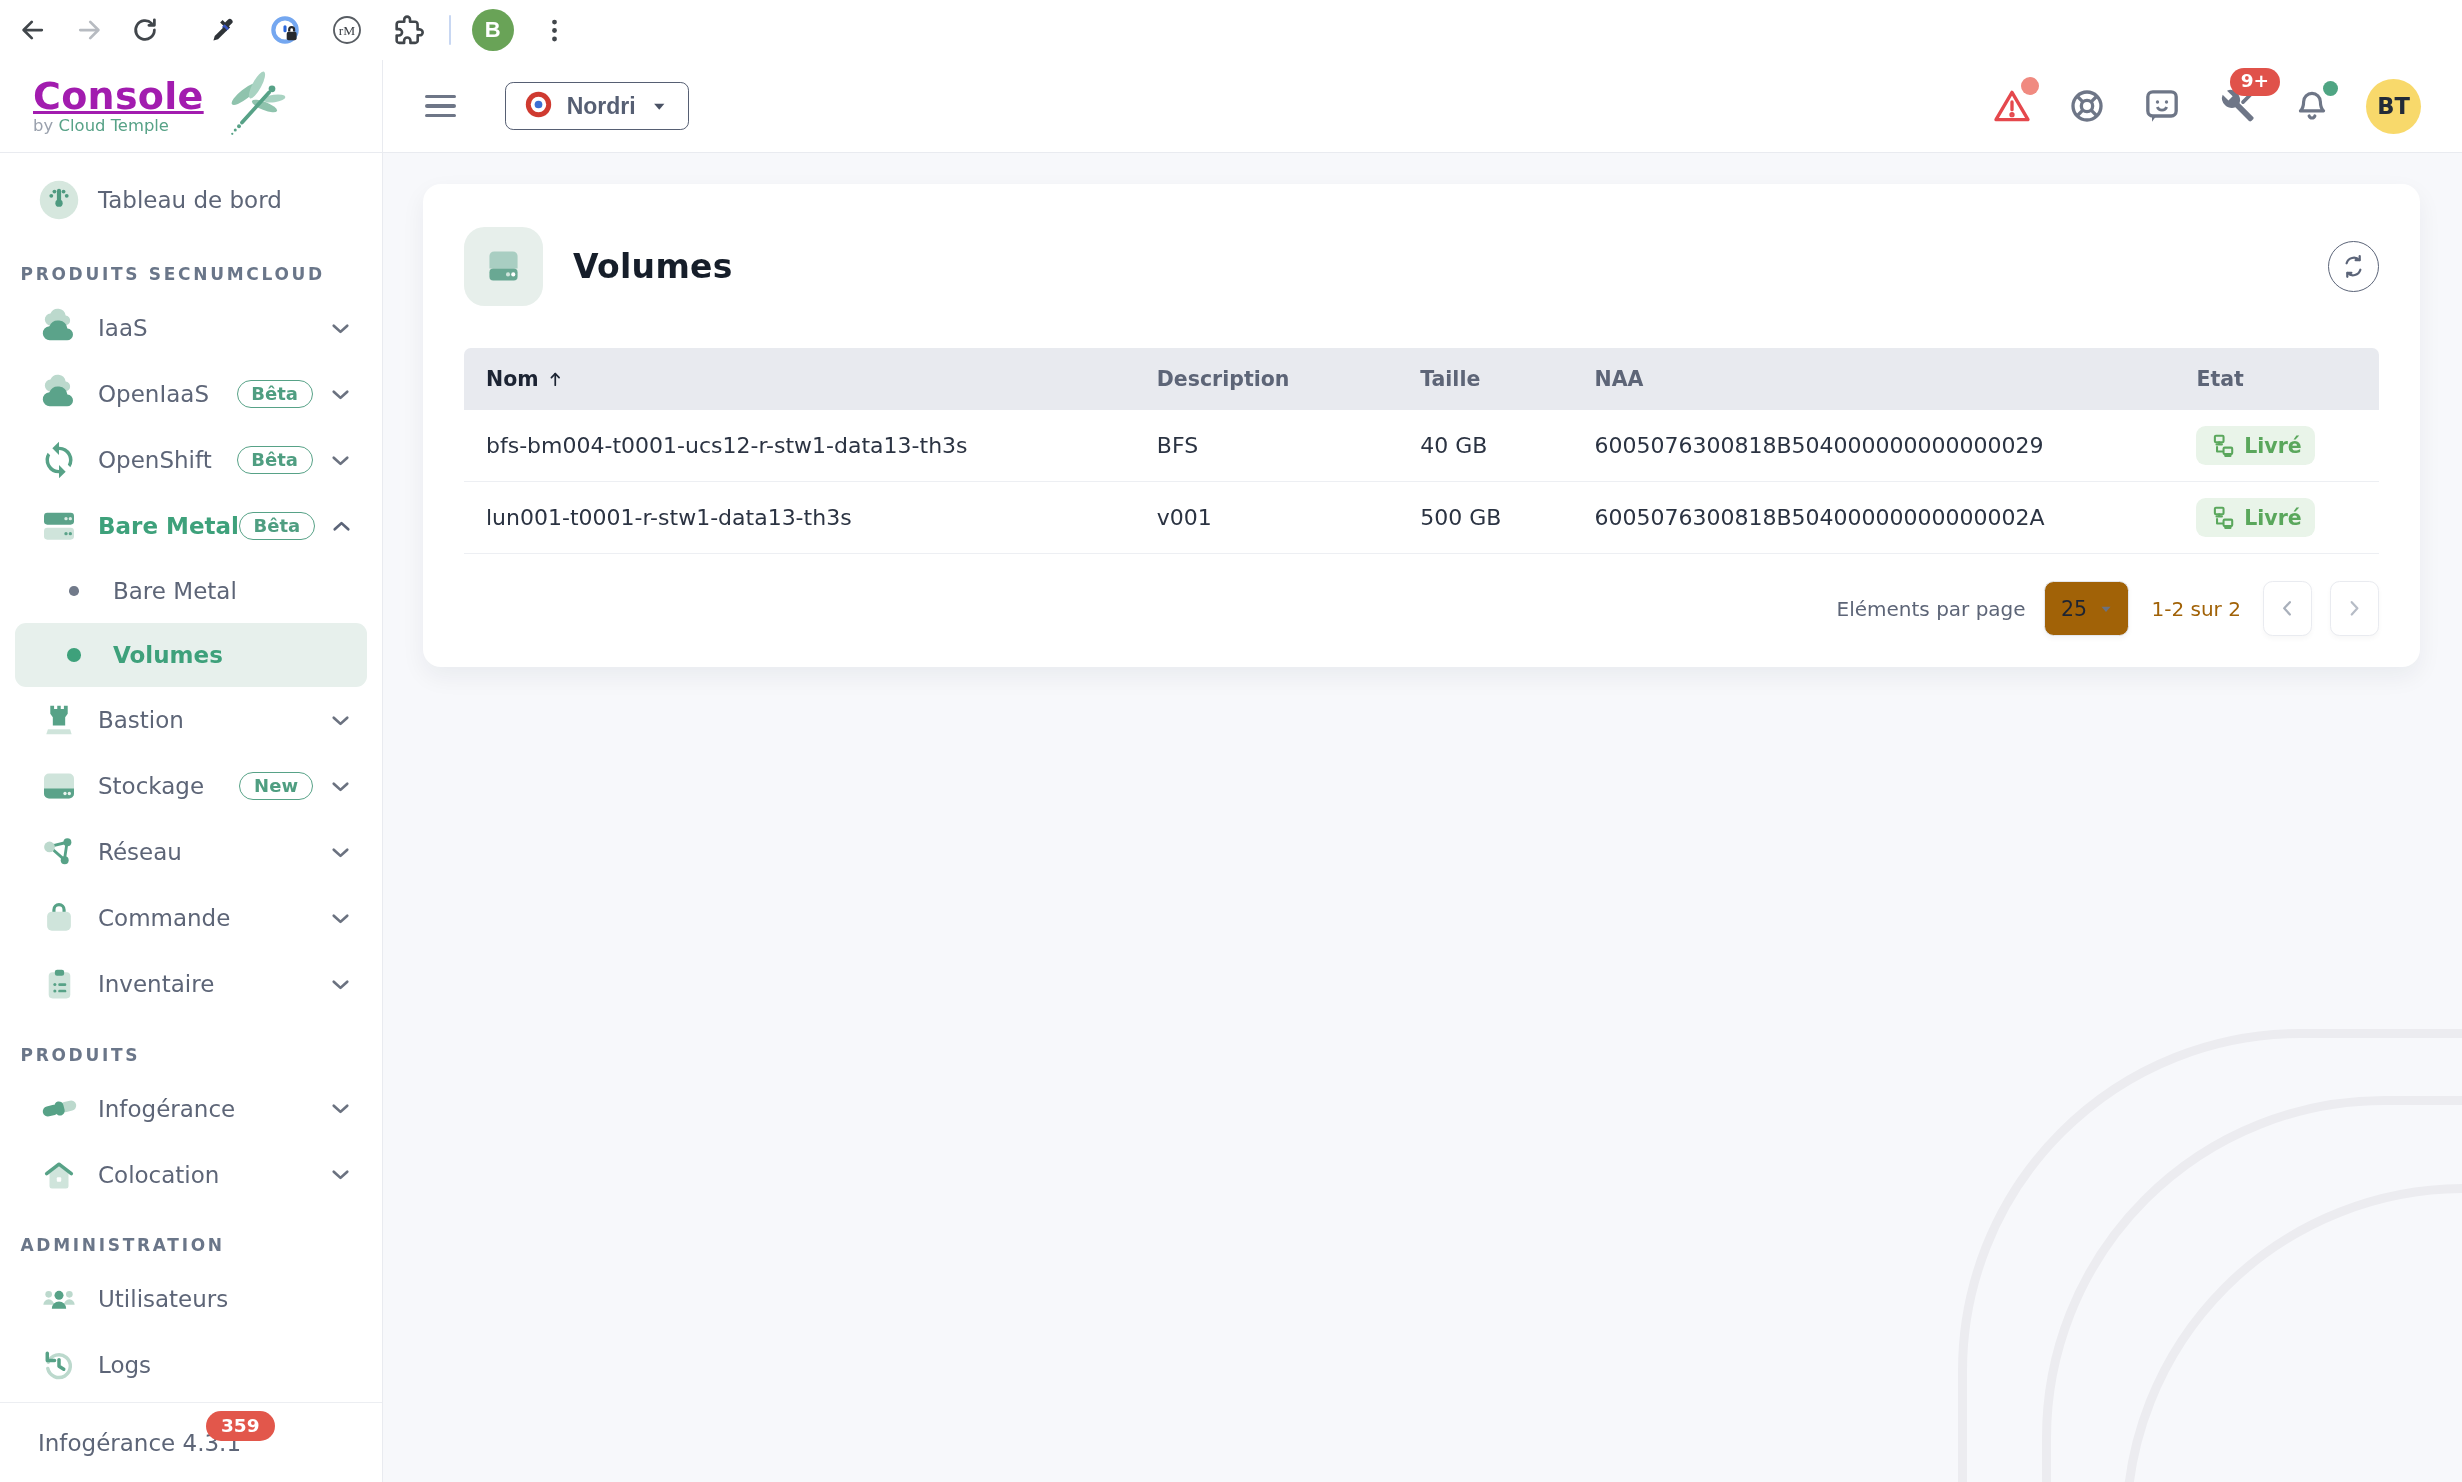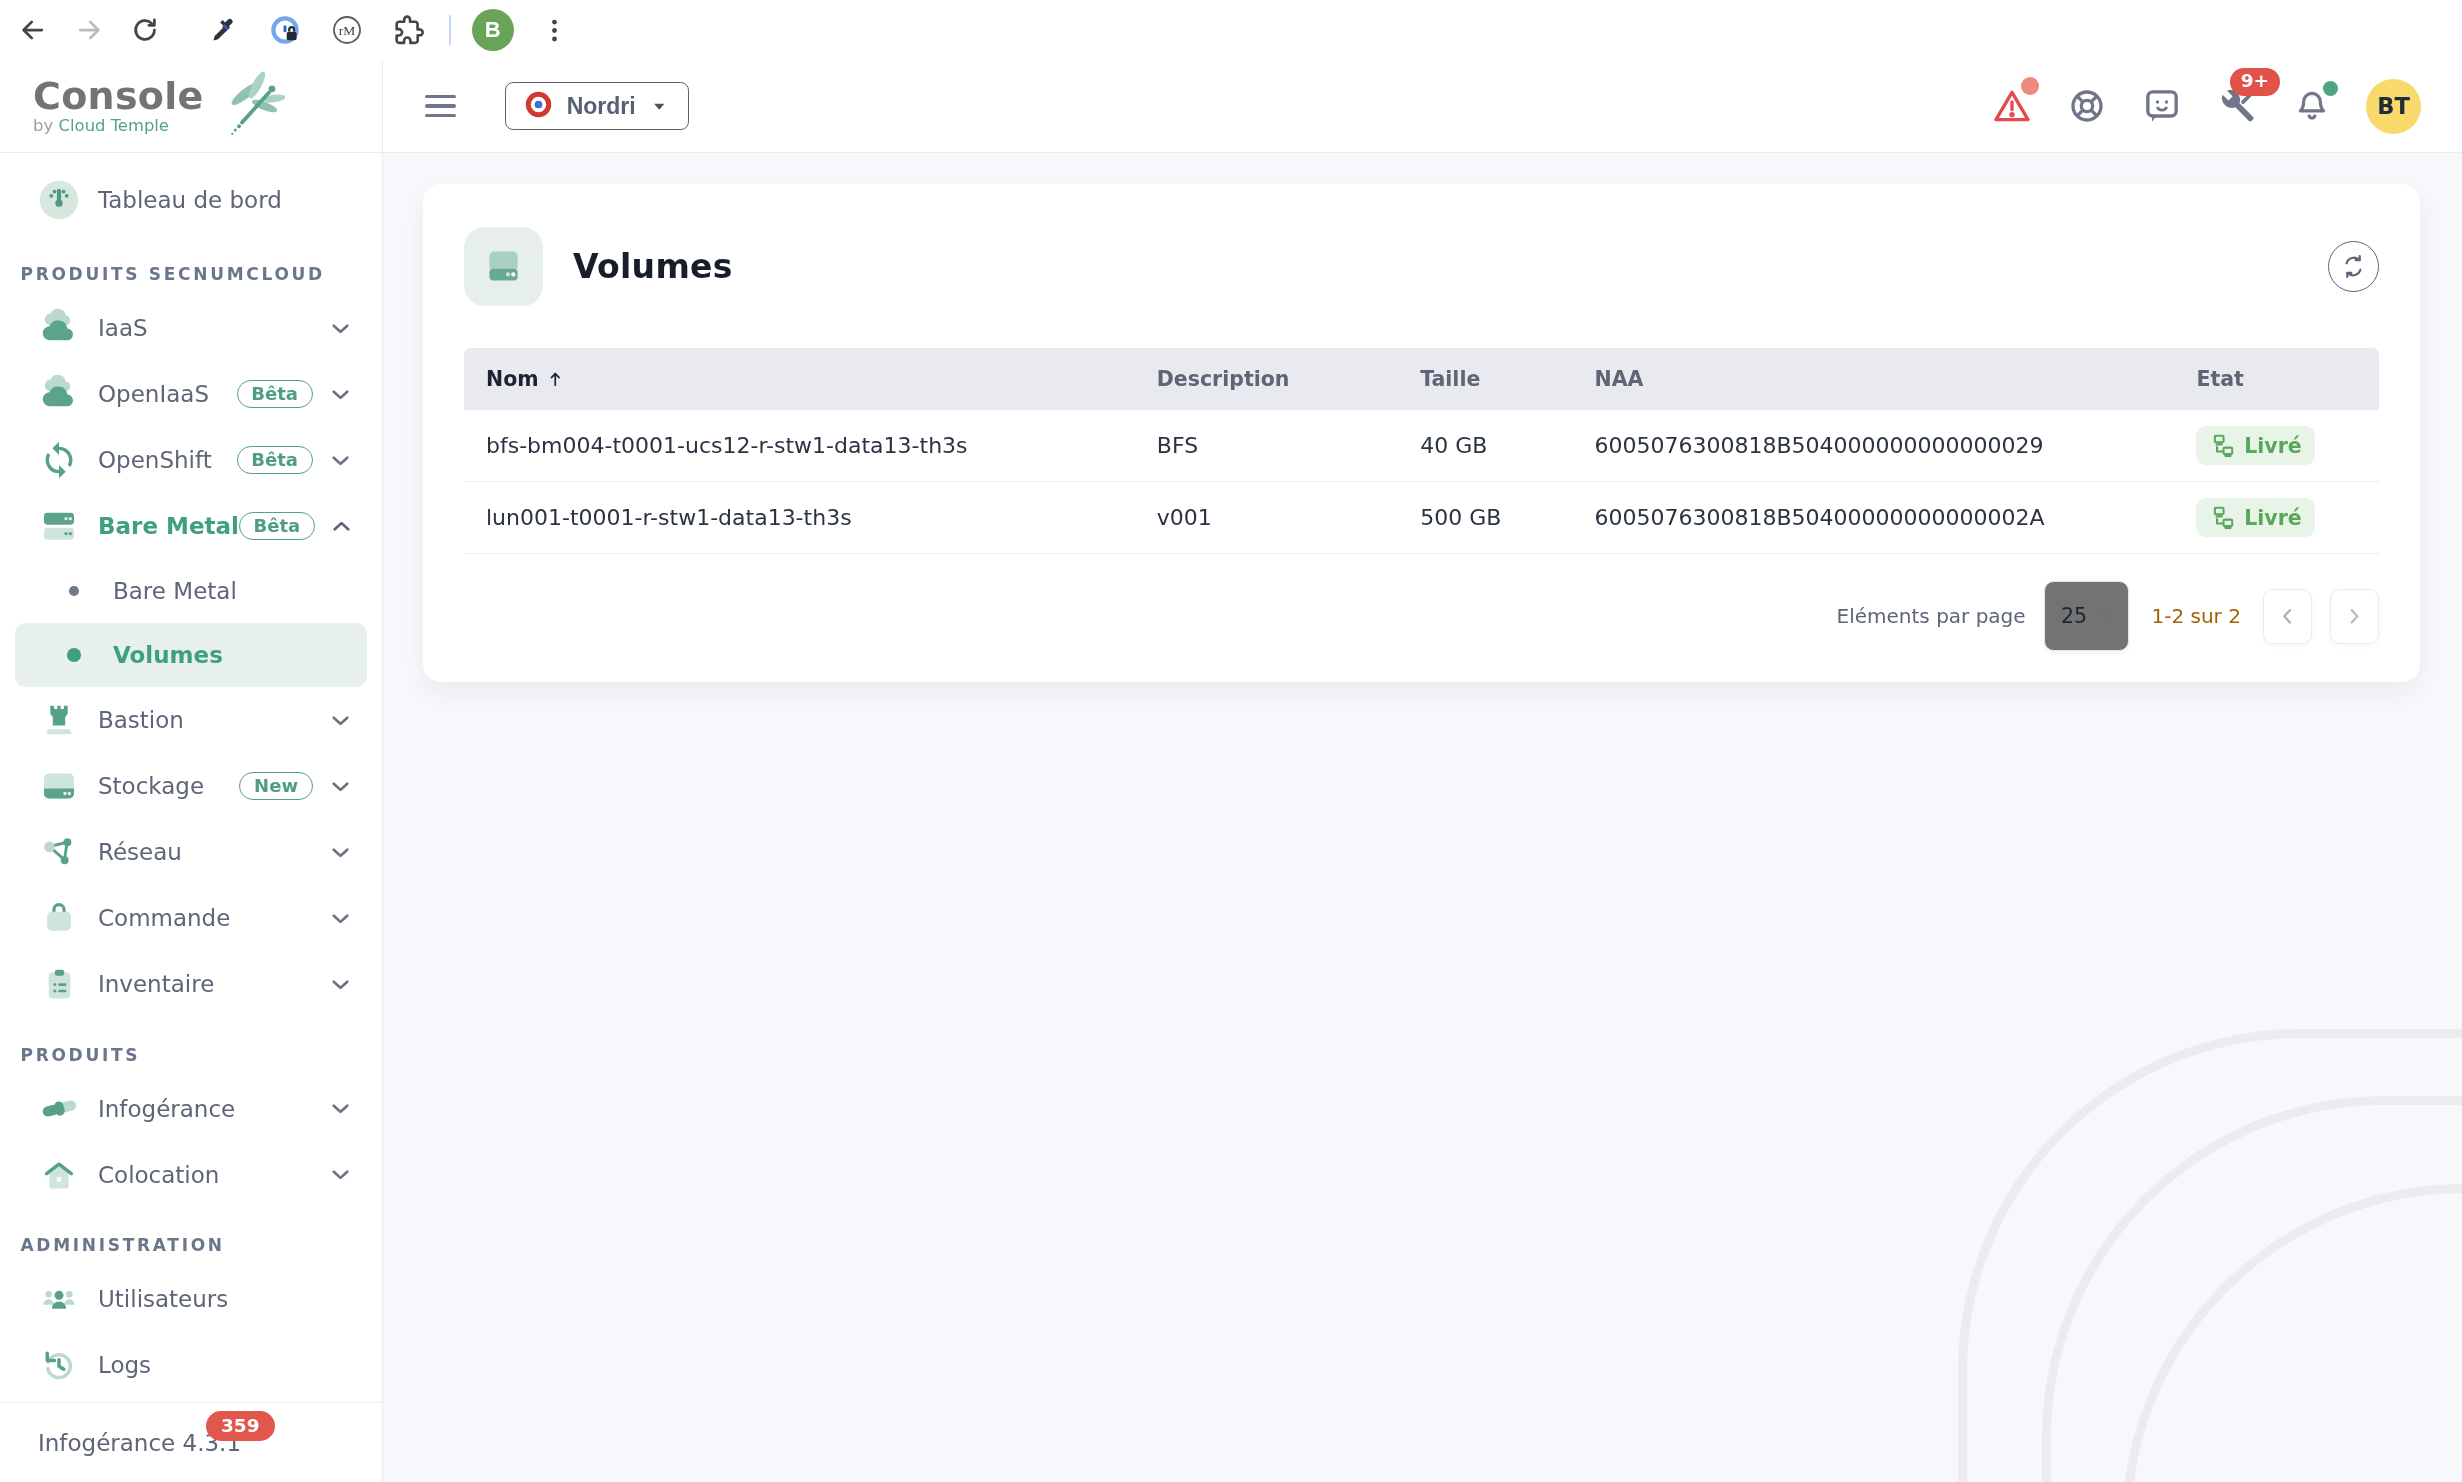--- a/index.html
+++ b/index.html
@@ -17,21 +17,21 @@
   .url-text { font-size:23px; color:#23272d; letter-spacing:0.1px; flex:1; white-space:nowrap; overflow:hidden; }
   .ext-icons { display:flex; align-items:center; gap:20.5px; margin-left:20.5px; }
   .vsep { width:2.1px; height:30px; background:#c8d7f2; border-radius:1.4px; }
   .b-avatar { width:42px; height:42px; border-radius:50%; background:#69a357; color:#fff; font-size:22px; font-weight:700;
               display:flex; align-items:center; justify-content:center; }
 
   
   .app { display:flex; height:1423px; }
   .sidebar { width:383px; background:#fff; border-right:1.4px solid #e9ebf0; display:flex; flex-direction:column; }
   .logo-area { height:93px; border-bottom:1.4px solid #e9ebf0; display:flex; align-items:center; padding:0 20.5px 0 33px; flex:none; }
-  .logo-txt .big { font-size:38px; font-weight:800; color:#737373; letter-spacing:0.3px; line-height:1; }
+  .logo-txt .big { font-size:38px; font-weight:800; color:#a21caf; letter-spacing:0.3px; line-height:1;text-decoration:underline; }
   .logo-sub { font-size:16.4px; margin-top:1.4px; }
   .logo-sub .by { color:#9aa1ad; margin-right:5.5px; }
   .logo-sub .brand { color:#57a287; font-weight:400; }
 
   nav { flex:1; padding-top:13.7px; overflow:hidden; }
   .nav-item { height:66px; display:flex; align-items:center; padding:0 27px 0 38px; cursor:pointer; }
   .nav-ic { width:42px; height:42px; display:flex; align-items:center; justify-content:center; flex:none; }
   .nav-label { font-size:23px; font-weight:500; color:#5d6577; margin-left:18px; flex:1; white-space:nowrap; }
   .nav-item.green .nav-label { color:#3ea17b; font-weight:600; }
   .sec-label { margin-top:20.5px; height:42px; display:flex; align-items:center; padding-left:20.5px;
@@ -89,21 +89,21 @@
   .th { font-size:20.5px; font-weight:700; color:#5d6577; padding-left:5.5px; }
   .th.first { color:#1c2433; padding-left:22px; display:flex; align-items:center; gap:6.8px; }
   .trow { height:72px; border-bottom:1.4px solid #edeff3; }
   .td { font-size:22px; color:#2b3342; padding-left:5.5px; white-space:nowrap; overflow:hidden; }
   .td.first { padding-left:22px; }
   .state-badge { display:inline-flex; align-items:center; gap:8.2px; background:#e9f4e9; border-radius:9.6px;
                  padding:6.8px 13.7px; color:#5aa75c; font-size:20.5px; font-weight:600; }
 
   .pagination { display:flex; align-items:center; justify-content:flex-end; gap:18px; margin-top:27px; }
   .pag-label { font-size:20px; color:#5d6577; }
-  .pag-select { display:flex; align-items:center; gap:9.6px; height:70px; padding:0 13.7px 0 16.4px; background:#737373;
+  .pag-select { display:flex; align-items:center; gap:9.6px; height:55px; padding:0 13.7px 0 16.4px; background:#a16207;
                 border:1.4px solid #e4e7ed; border-radius:9.6px; box-shadow:0 2.1px 5.5px rgba(23,31,44,0.04); cursor:pointer; }
   .pag-select .val { font-size:20.5px; color:#1c2433; }
   .pag-range { font-size:20px; color:#a16207; margin:0 4.1px; }
   .pag-btn { width:49px; height:55px; background:#fff; border:1.4px solid #e9ebf0; border-radius:9.6px;
              display:flex; align-items:center; justify-content:center; cursor:pointer; box-shadow:0 2.1px 5.5px rgba(23,31,44,0.03); }
 </style>
 </head>
 <body>
 
 <div class="screen">

